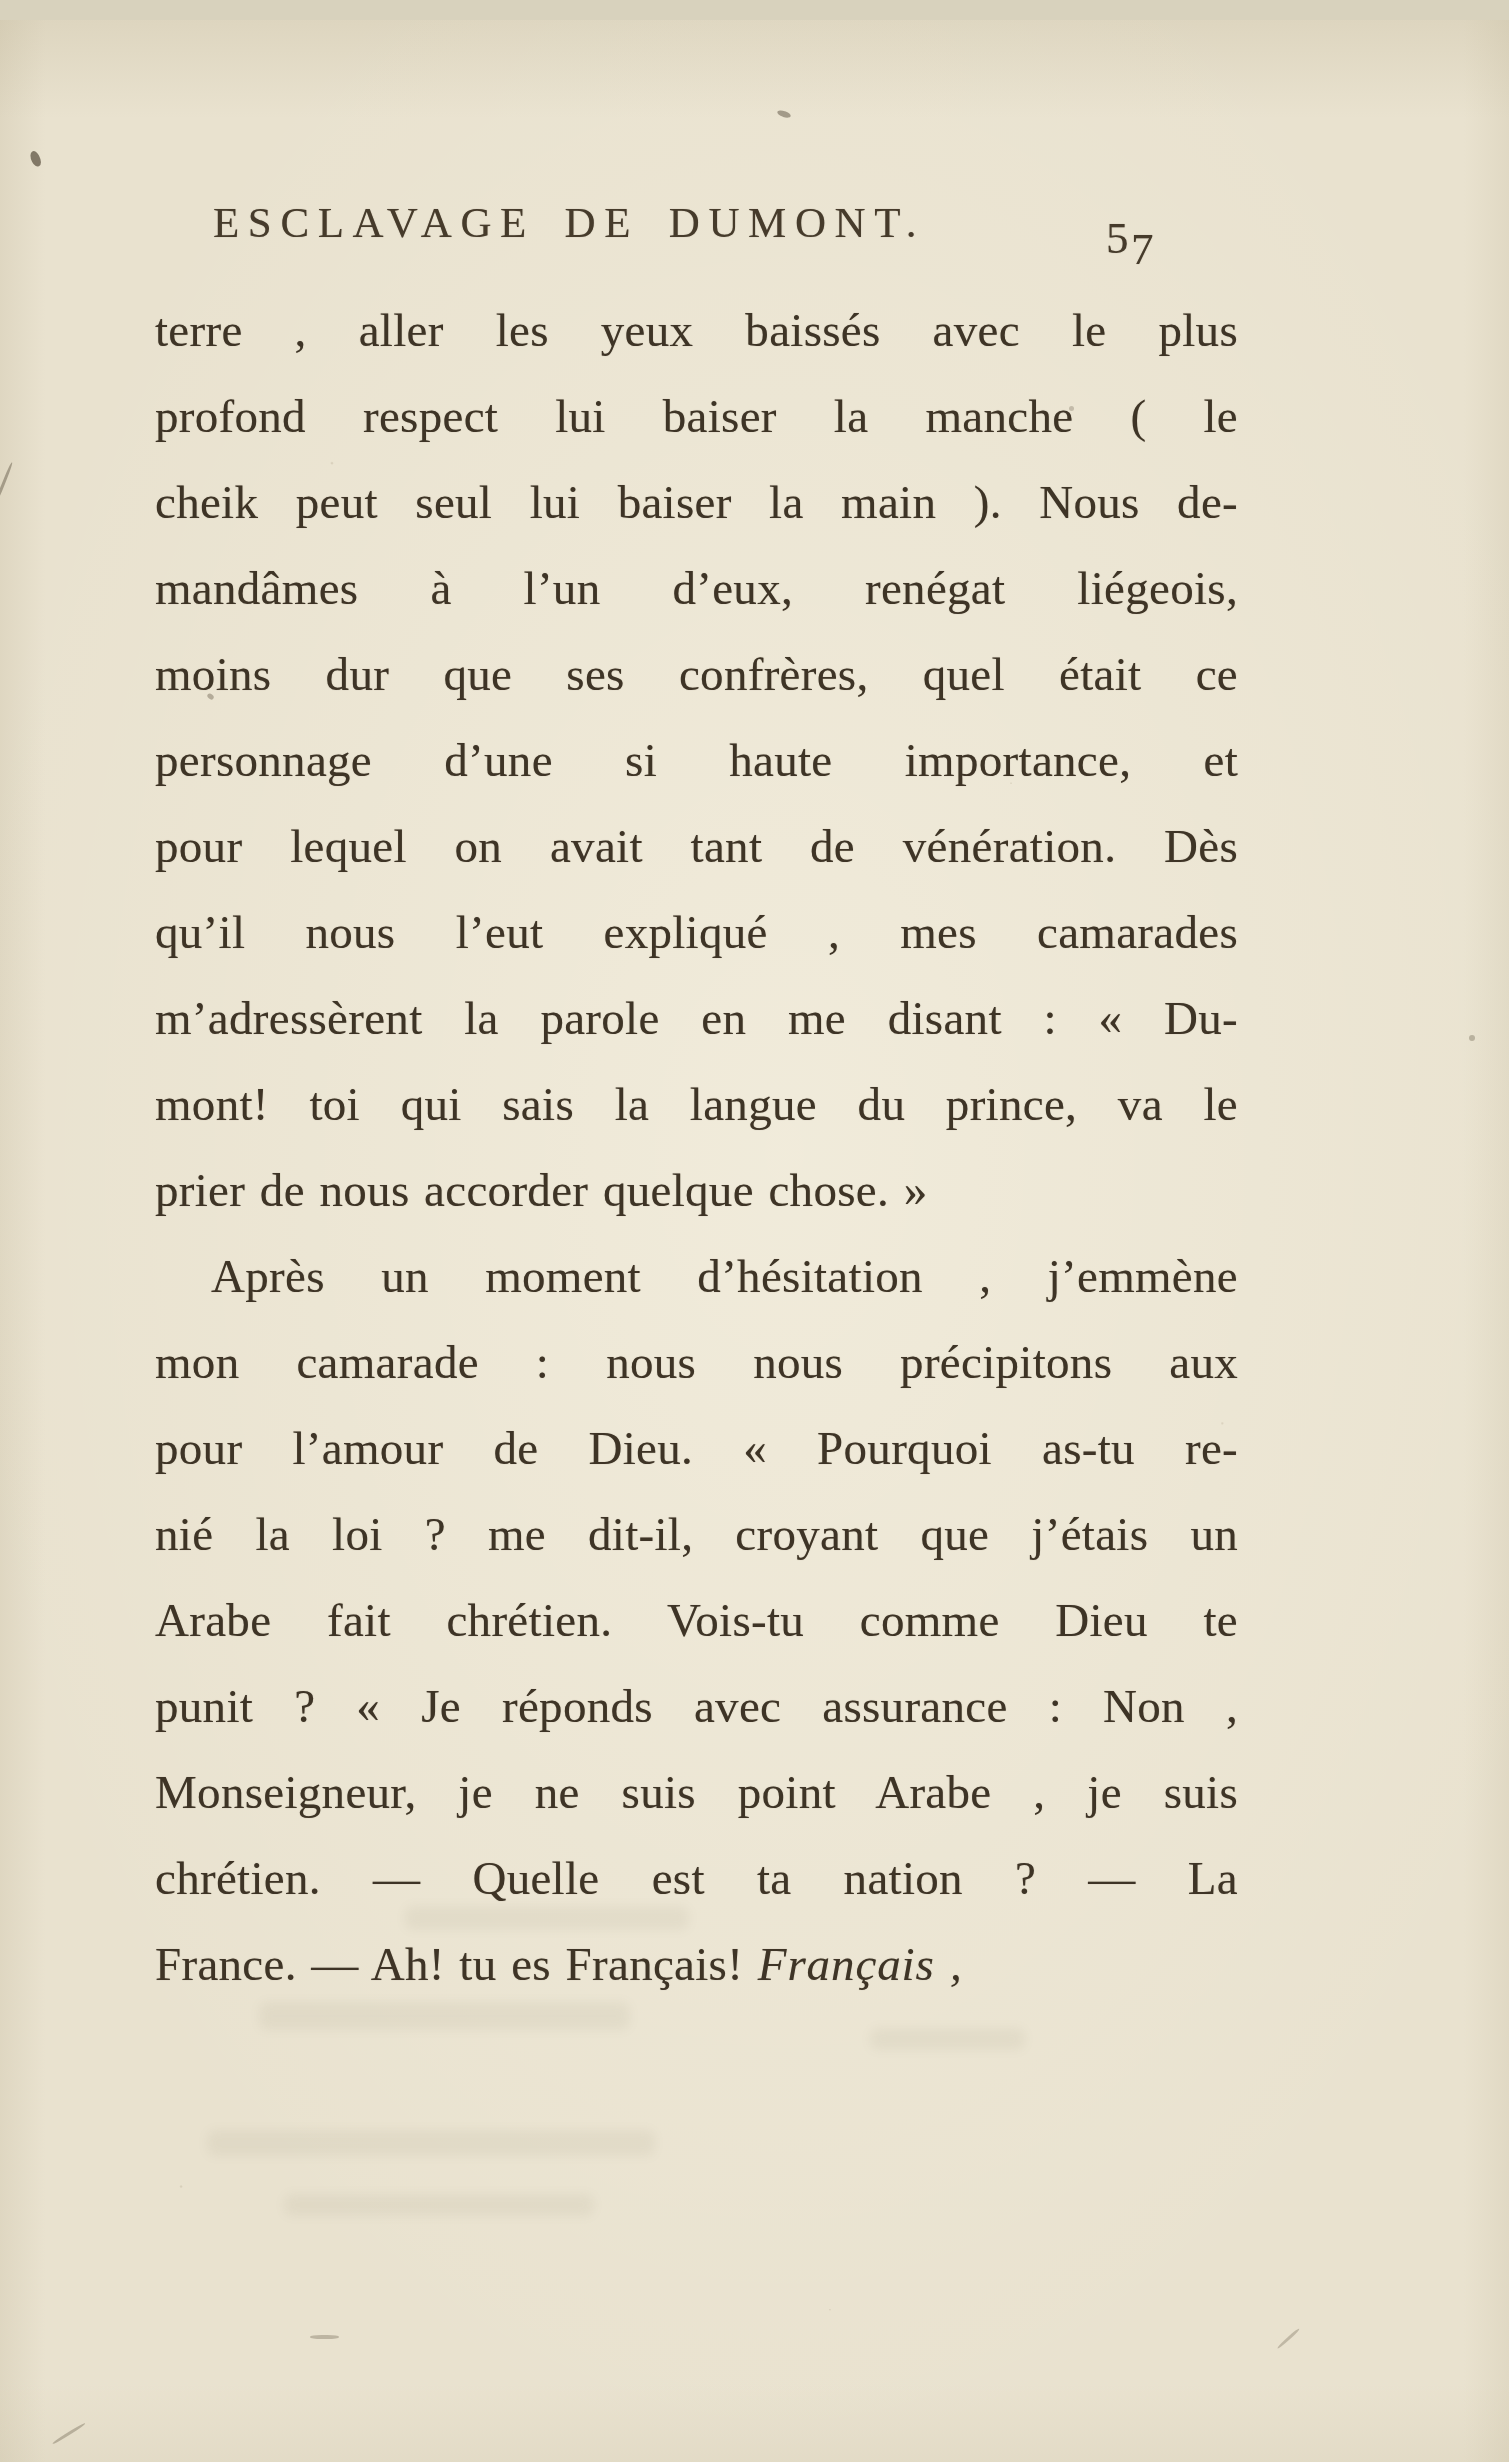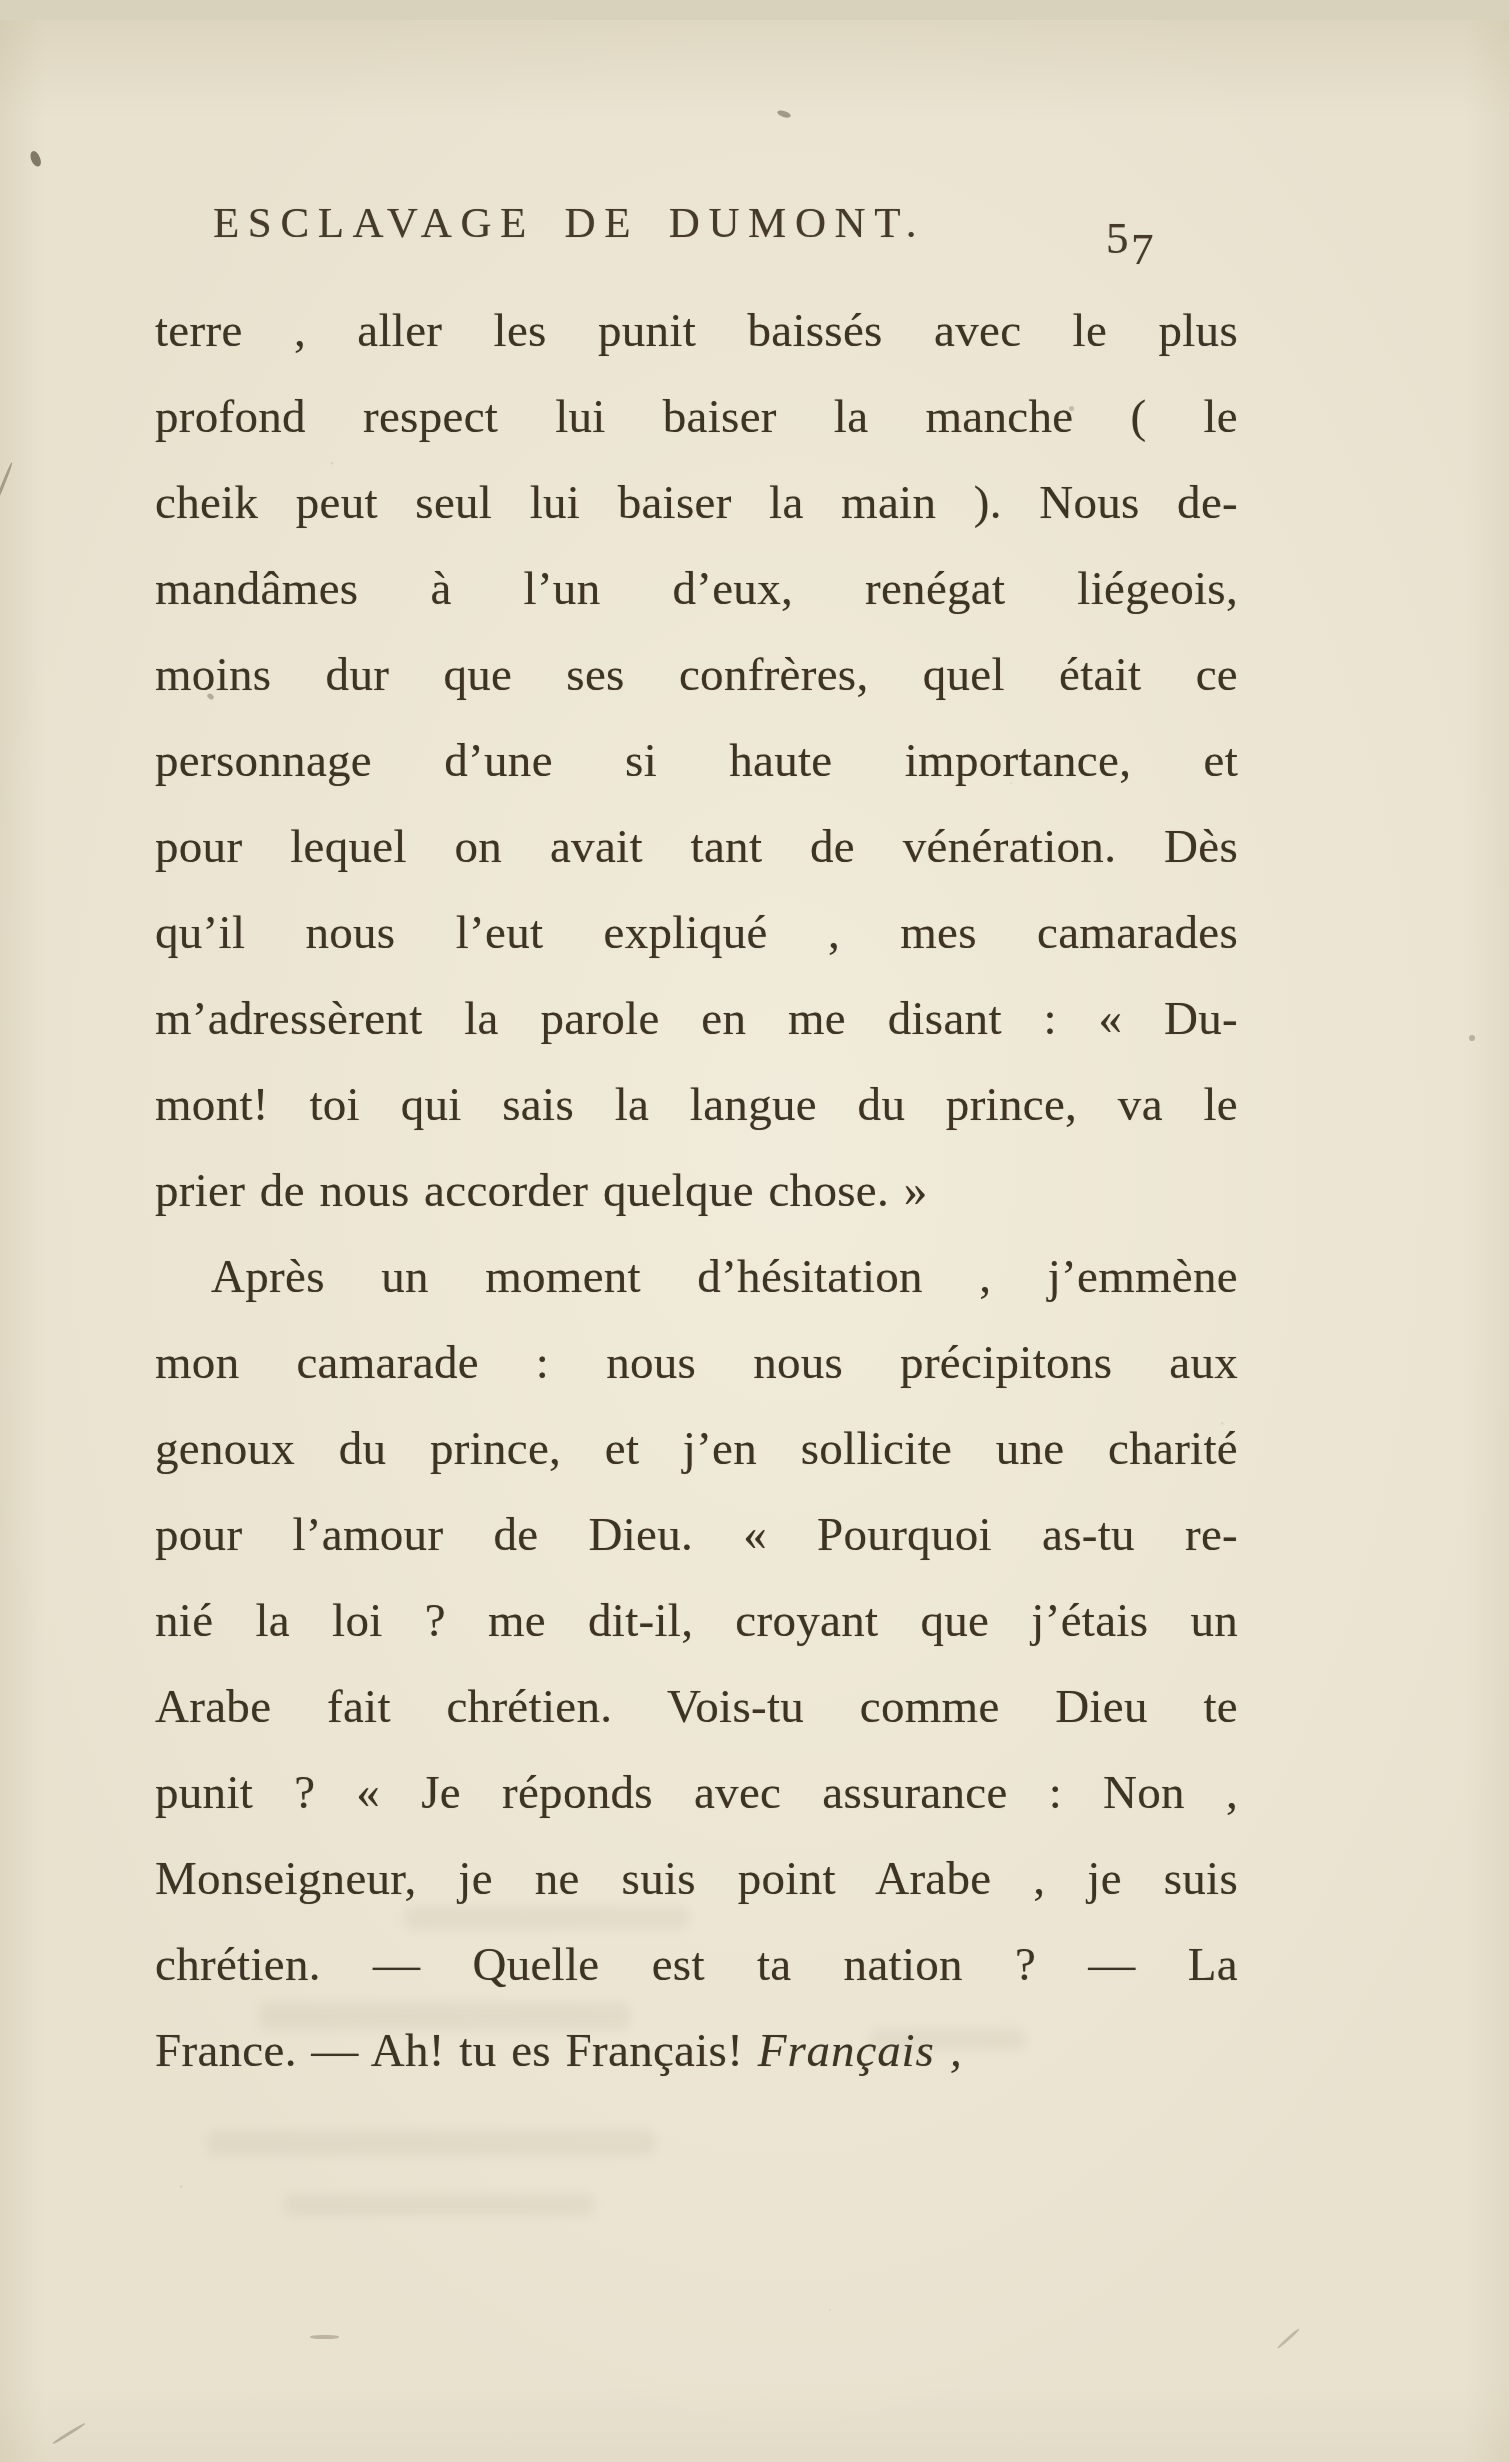--- a/index.html
+++ b/index.html
@@ -105,34 +105,33 @@
 </head>
 <body>
 
 <div class="page">
 
   <span class="running-head-title">ESCLAVAGE DE DUMONT.</span>
 
   <span class="page-number"><span class="digit">5</span><span class="digit descend">7</span></span>
 
   <div class="body-text">
-      <div class="line">terre , aller les punit baissés avec le plus</div>
+      <div class="line">terre , aller les yeux baissés avec le plus</div>
       <div class="line">profond respect lui baiser la manche ( le</div>
       <div class="line">cheik peut seul lui baiser la main ). Nous de-</div>
       <div class="line">mandâmes à l’un d’eux, renégat liégeois,</div>
       <div class="line">moins dur que ses confrères, quel était ce</div>
       <div class="line">personnage d’une si haute importance, et</div>
       <div class="line">pour lequel on avait tant de vénération. Dès</div>
       <div class="line">qu’il nous l’eut expliqué , mes camarades</div>
       <div class="line">m’adressèrent la parole en me disant : « Du-</div>
       <div class="line">mont! toi qui sais la langue du prince, va le</div>
       <div class="line no-just">prier de nous accorder quelque chose. »</div>
       <div class="line indent">Après un moment d’hésitation , j’emmène</div>
       <div class="line">mon camarade : nous nous précipitons aux</div>
-      <div class="line">genoux du prince, et j’en sollicite une charité</div>
       <div class="line">pour l’amour de Dieu. « Pourquoi as-tu re-</div>
       <div class="line">nié la loi ? me dit-il, croyant que j’étais un</div>
       <div class="line">Arabe fait chrétien. Vois-tu comme Dieu te</div>
       <div class="line">punit ? « Je réponds avec assurance : Non ,</div>
       <div class="line">Monseigneur, je ne suis point Arabe , je suis</div>
       <div class="line">chrétien. — Quelle est ta nation ? — La</div>
       <div class="line no-just">France. — Ah! tu es Français! <i>Français ,</i></div>
     </div>
 
   <div class="bleed b1"></div>

